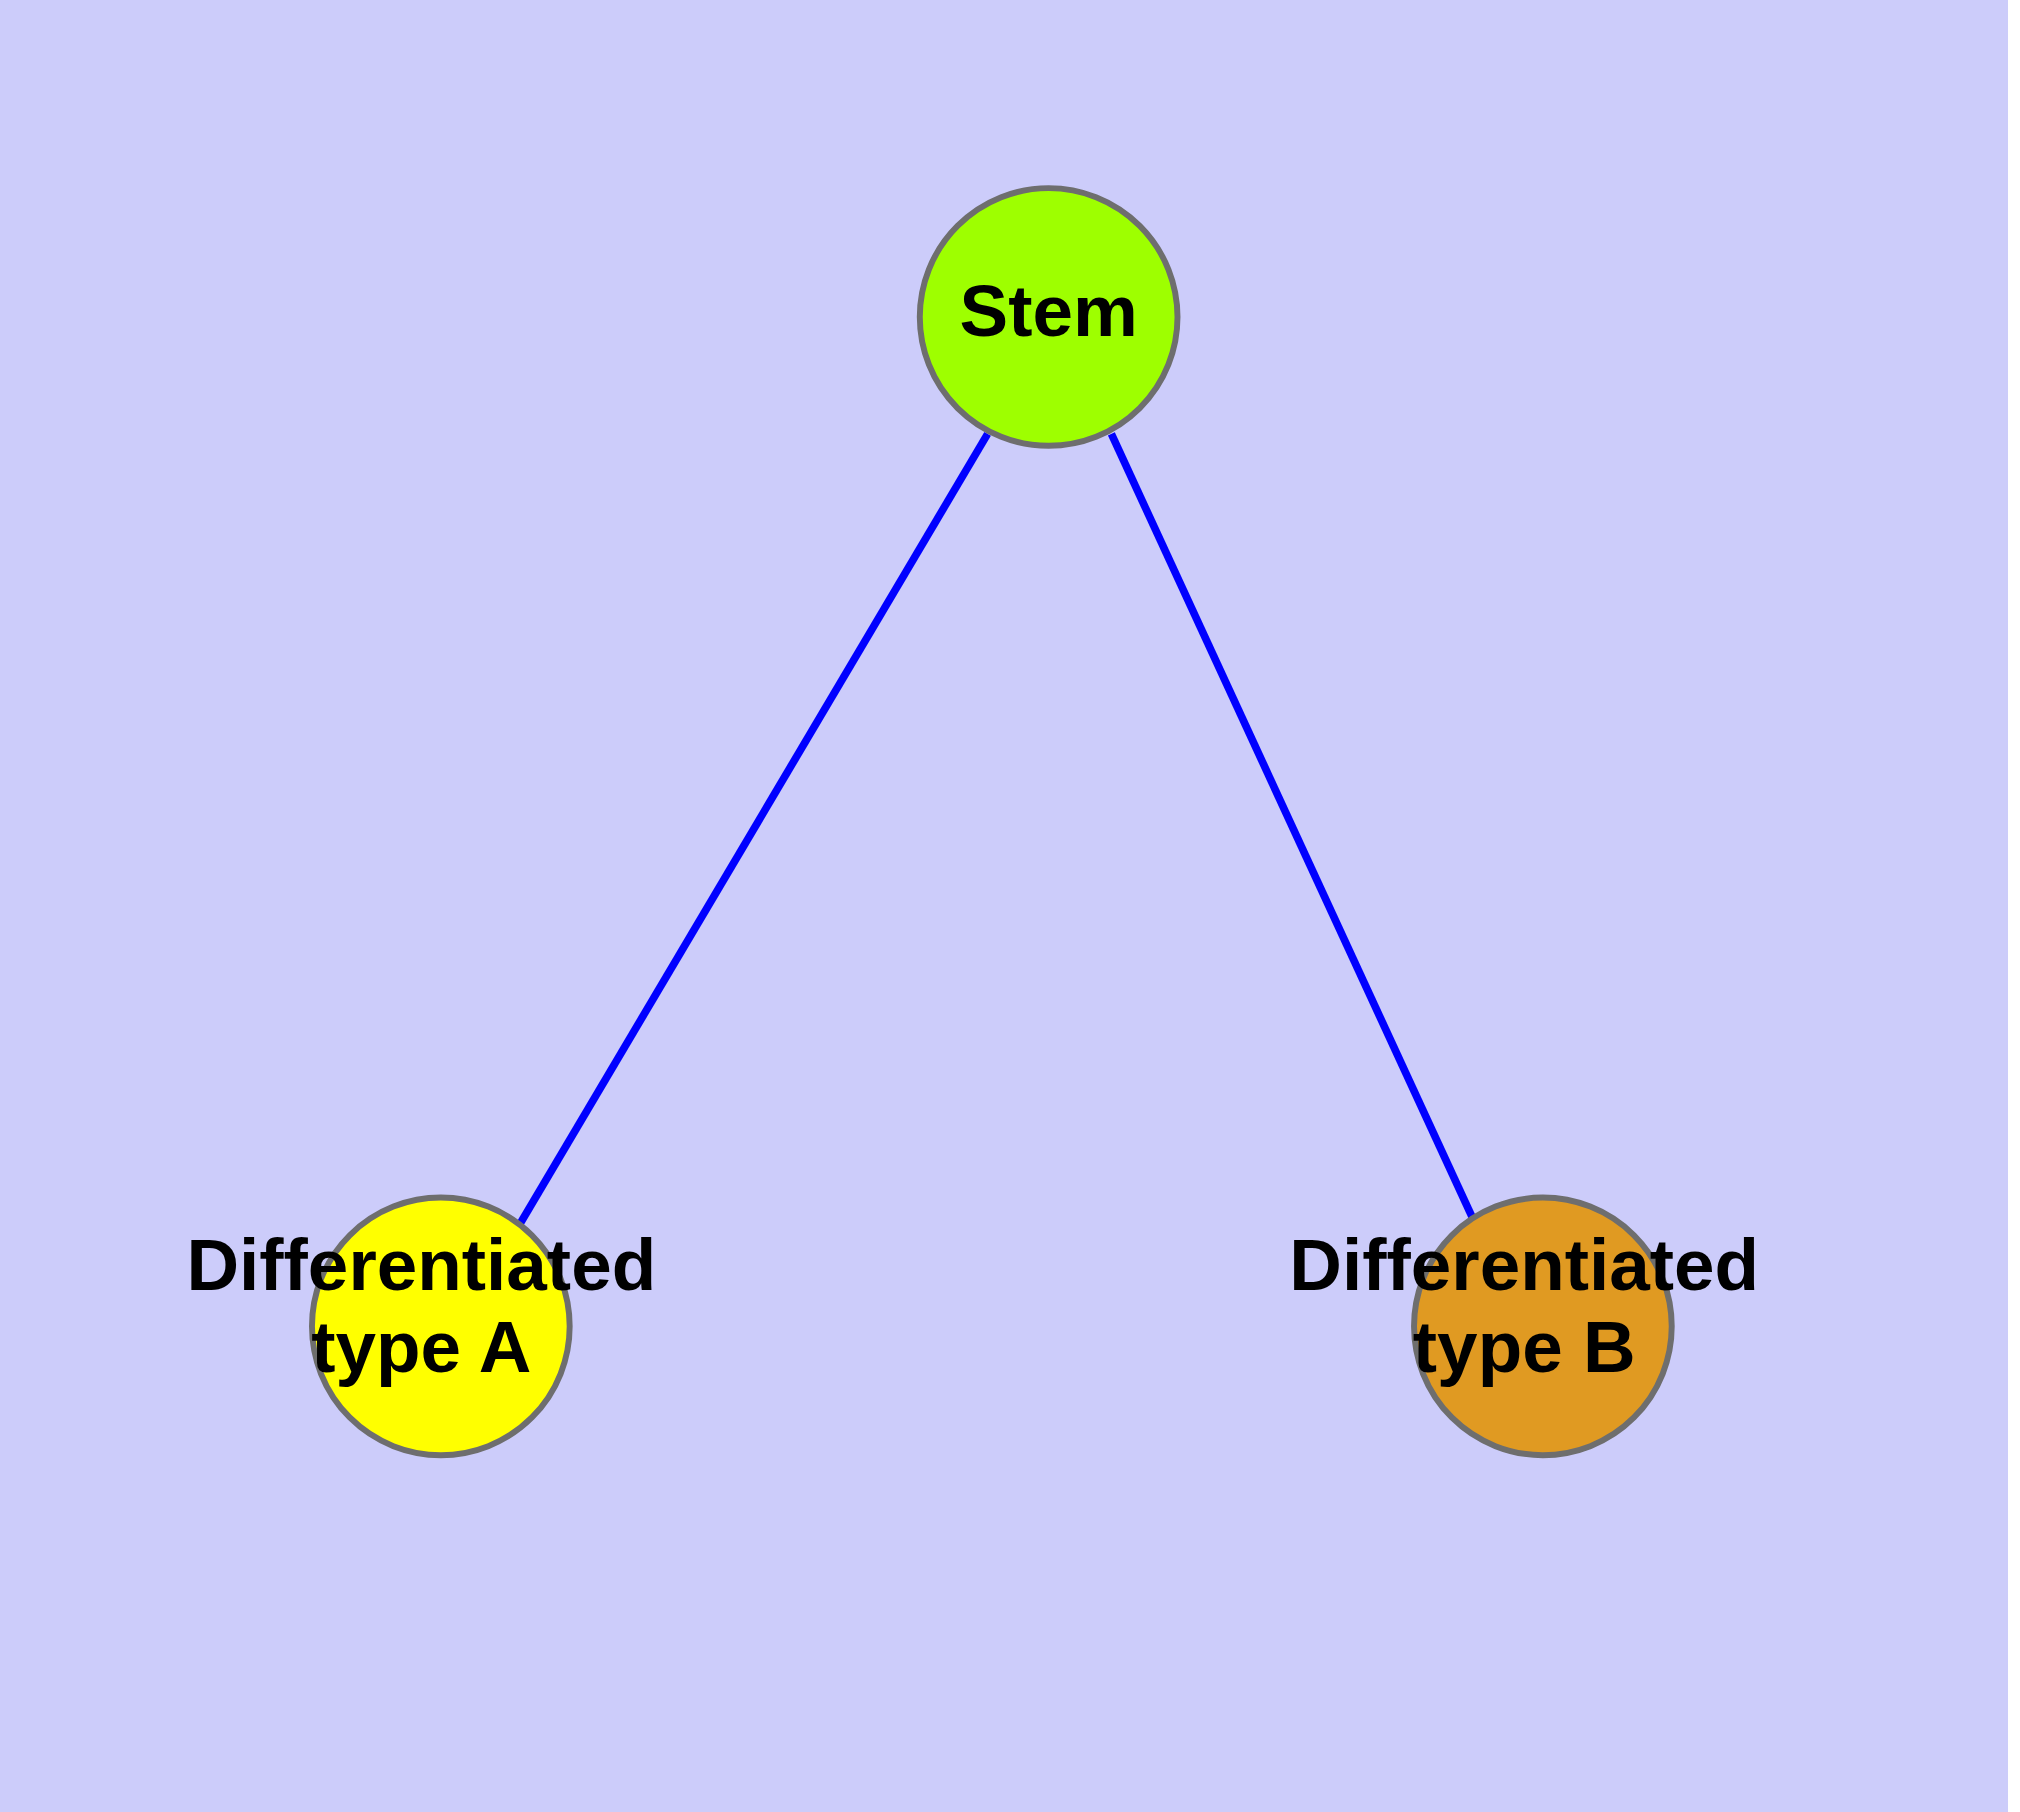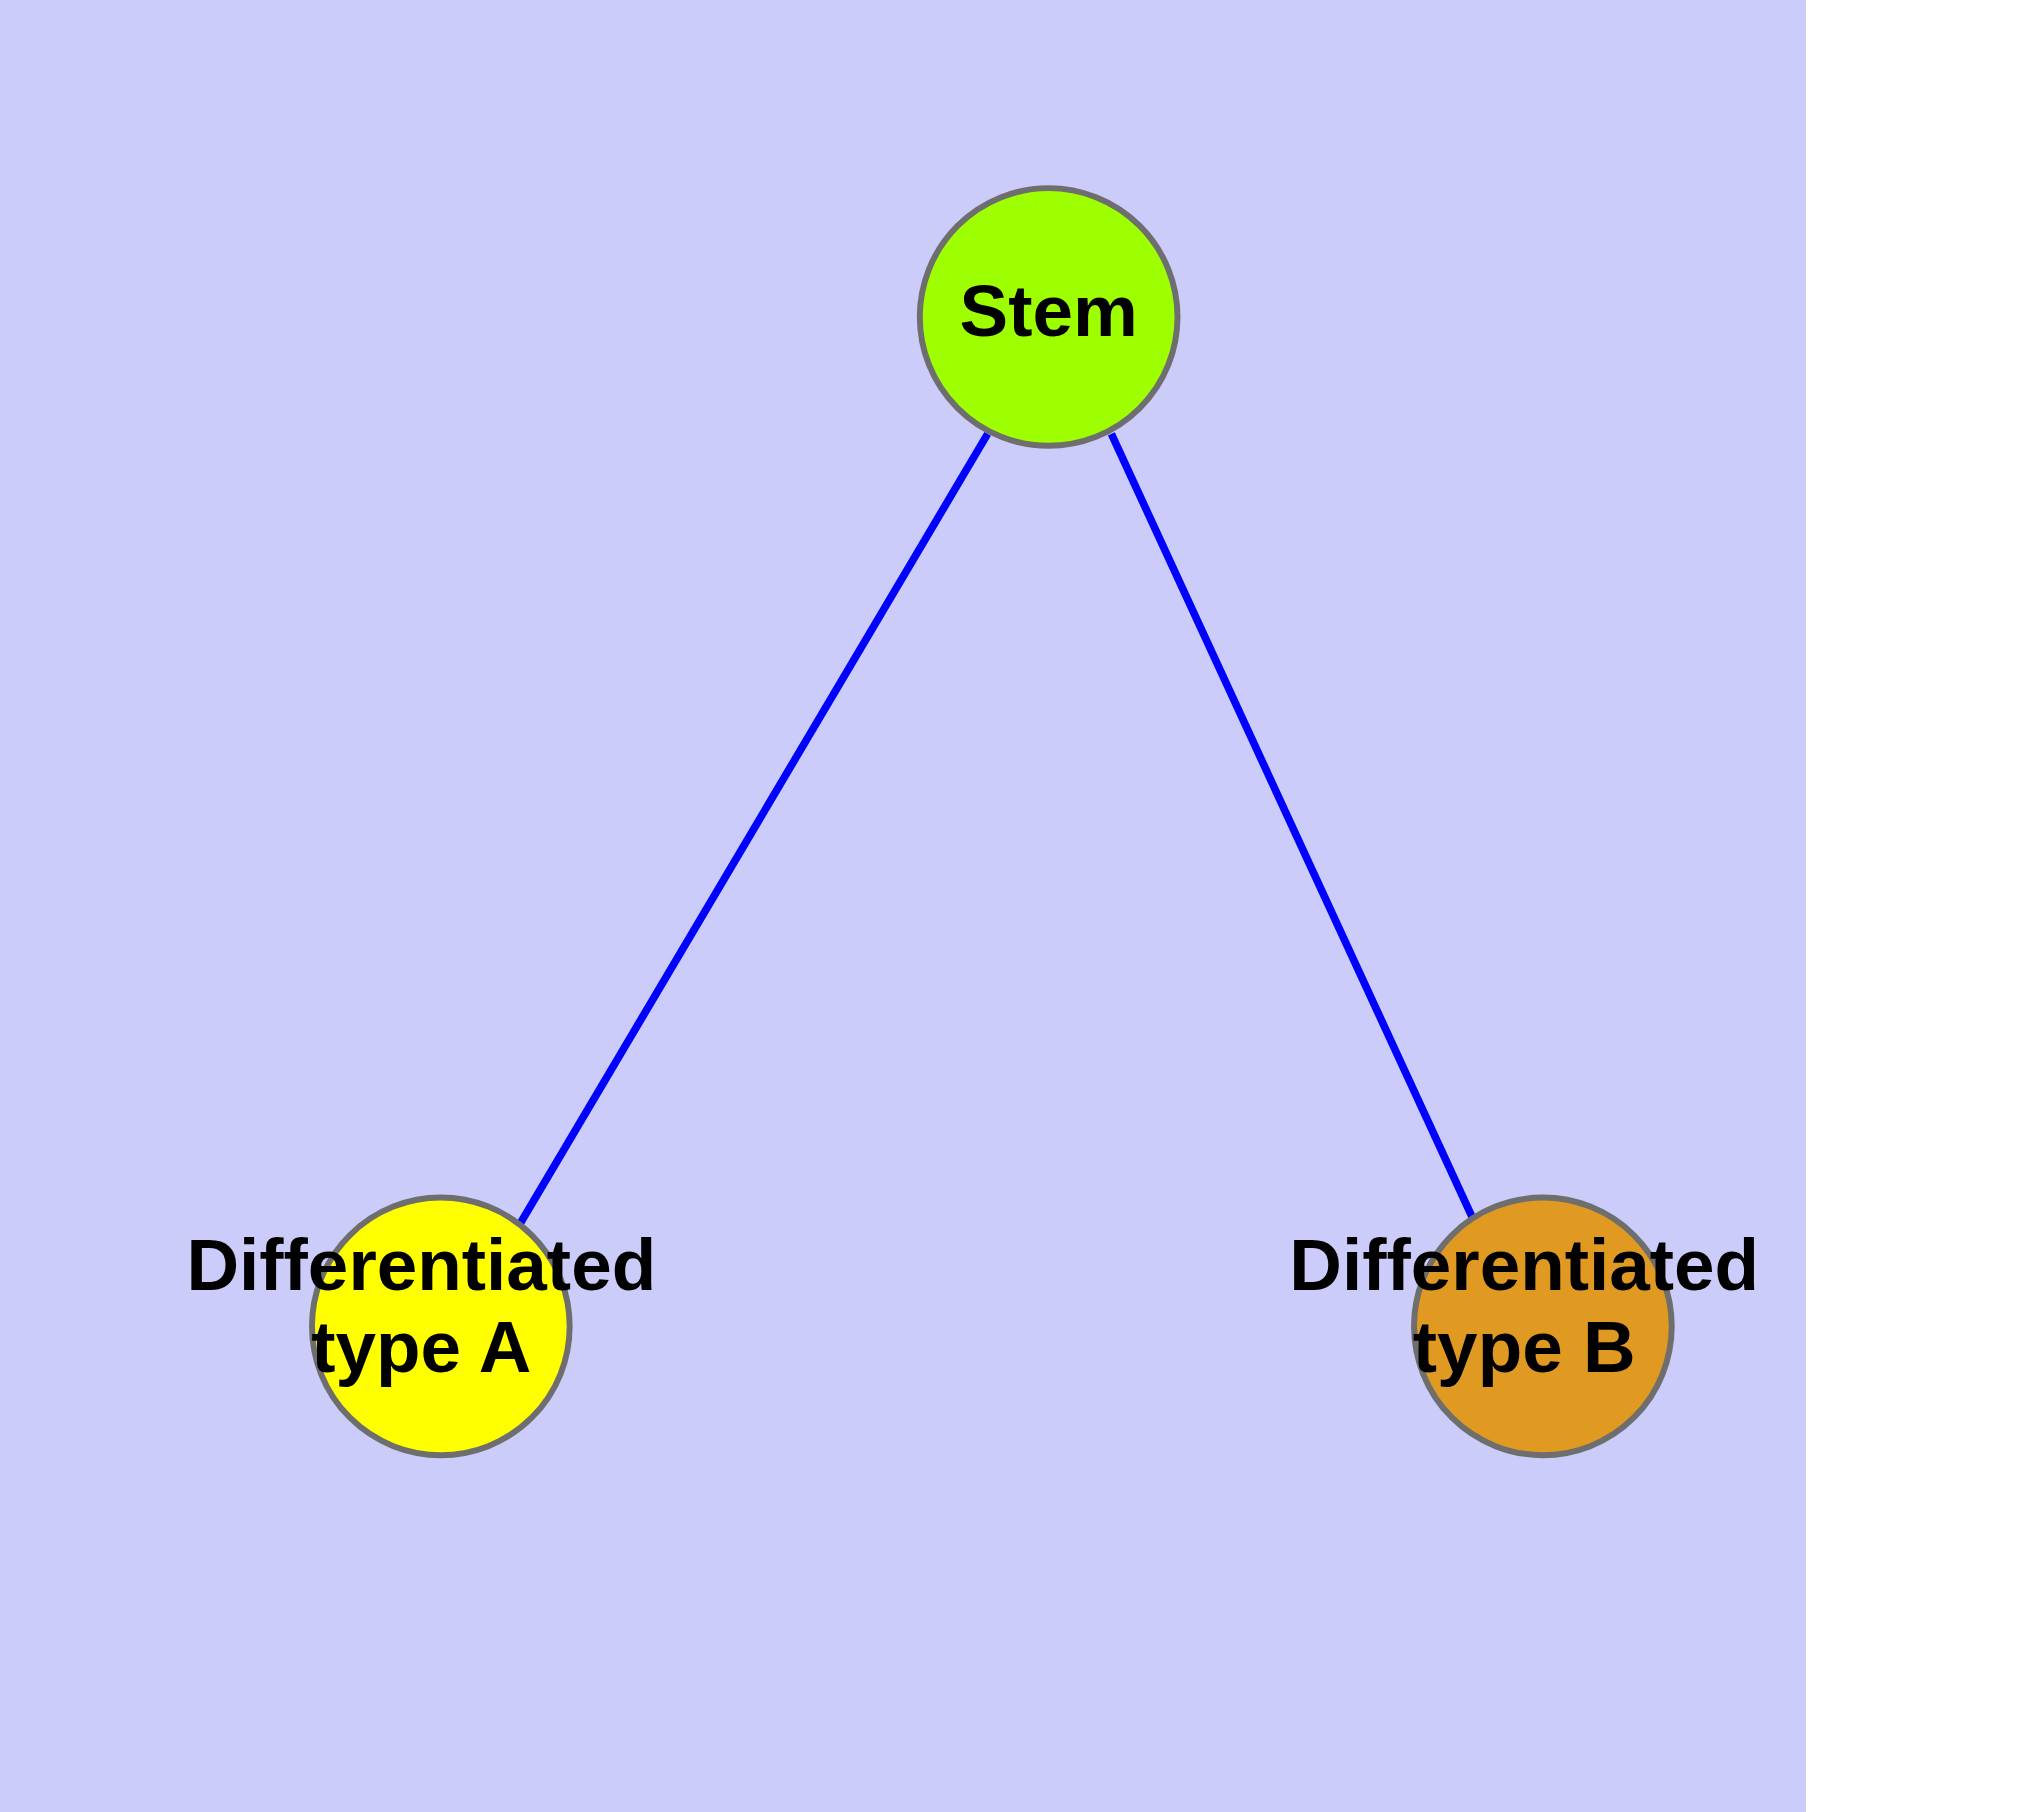--- a/index.html
+++ b/index.html
@@ -26,21 +26,21 @@
     font-family: "Liberation Sans", sans-serif;
     font-weight: bold;
     fill: #000000;
     text-anchor: middle;
     dominant-baseline: middle;
   }
 </style>
 </head>
 <body style="background: rgb(255, 255, 255);">
 
-<div id="canvas" style="width: 1806px; height: 1812px;">
+<div id="canvas" style="width: 2008px; height: 1812px;">
   <svg id="graph-svg" viewBox="0 0 2384 2138" preserveAspectRatio="none" style="width: 2021px; height: 1812px;">
 
     <rect id="plot-bg" x="0" y="0" width="2384" height="2138" fill="#ccccfa"></rect>
 
     <g id="edge-layer">
         <line x1="1165" y1="512" x2="614" y2="1443" stroke="#0000ff" stroke-width="9" stroke-linecap="butt"></line>
         <line x1="1311" y1="512" x2="1737" y2="1437" stroke="#0000ff" stroke-width="9" stroke-linecap="butt"></line>
       </g>
     <g id="node-layer">
         <circle cx="1237" cy="374" r="152" fill="#9eff00" stroke="#6e6e6e" stroke-width="7"></circle>

